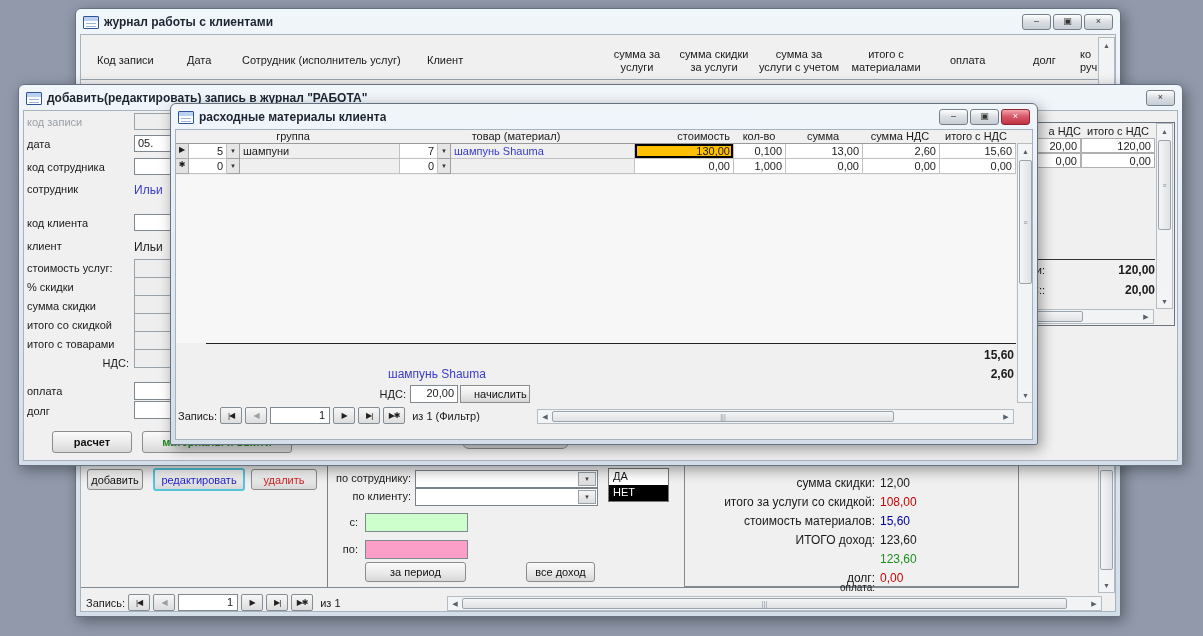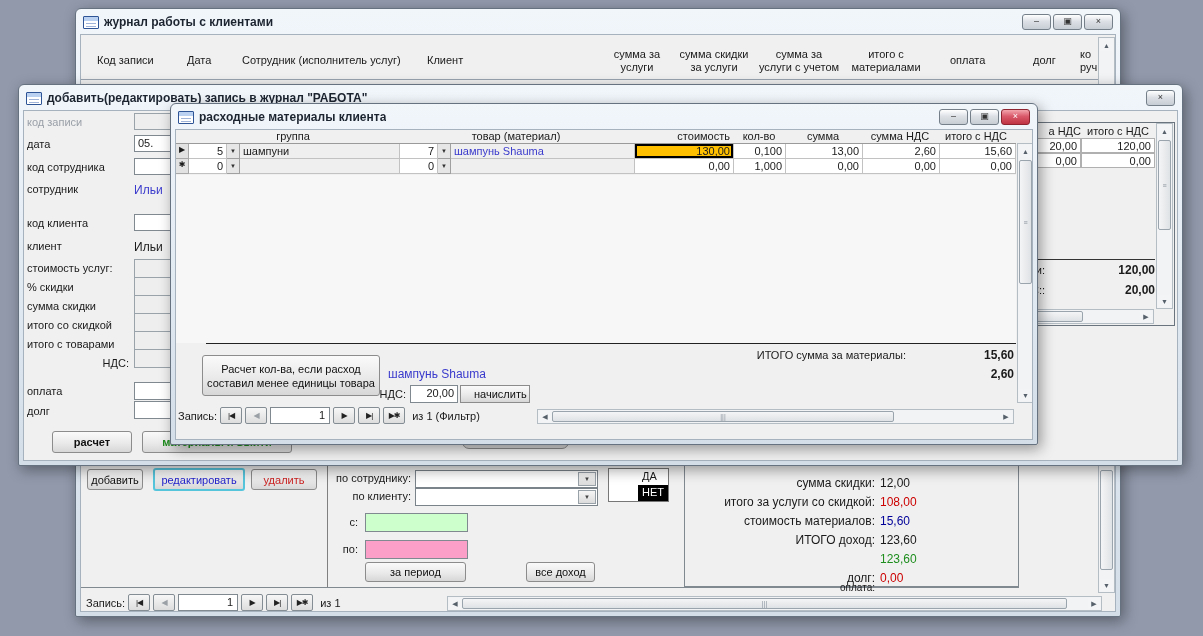--- a/index.html
+++ b/index.html
@@ -123,21 +123,21 @@
       <div class="vline" style="left:246px;top:426px;height:126px;"></div>
 
       <span class="lbl" style="left:255px;top:437px;width:75px;text-align:right;">по сотруднику:</span>
       <div class="combo" style="left:334px;top:435px;width:183px;height:18px;">
         <span class="ab">▼</span>
       </div>
       <span class="lbl" style="left:255px;top:455px;width:75px;text-align:right;">по клиенту:</span>
       <div class="combo" style="left:334px;top:453px;width:183px;height:18px;">
         <span class="ab">▼</span>
       </div>
-      <div class="abs" style="left:527px;top:433px;width:61px;height:34px;border:1px solid #777;background:#fff;padding-left:29px;">
+      <div class="abs" style="left:527px;top:433px;width:61px;height:34px;border:1px solid #777;background:#fff;">
         <div style="height:16px;padding:1px 4px;box-sizing:border-box;">ДА</div>
         <div style="height:16px;padding:1px 4px;box-sizing:border-box;background:#000;color:#fff;">НЕТ</div>
       </div>
       <span class="lbl" style="left:255px;top:481px;width:22px;text-align:right;">с:</span>
       <div class="box" style="left: 284px; top: 478px; width: 103px; height: 19px; background: rgb(204, 255, 204);"></div>
       <span class="lbl" style="left:255px;top:508px;width:22px;text-align:right;">по:</span>
       <div class="box" style="left: 284px; top: 505px; width: 103px; height: 19px; background: rgb(251, 159, 200);"></div>
       <div class="btn" style="left:284px;top:527px;width:101px;height:20px;">за период</div>
       <div class="btn" style="left:445px;top:527px;width:69px;height:20px;">все доход</div>
       <div class="hline" style="left:0;top:552px;width:938px;background:#808890;"></div>
@@ -294,28 +294,23 @@
         <span class="cell r" style="width:99px;">0,00</span>
         <span class="cell r" style="width:52px;">1,000</span>
         <span class="cell r" style="width:77px;">0,00</span>
         <span class="cell r" style="width:77px;">0,00</span>
         <span class="cell r" style="width:76px;">0,00</span>
       </div>
 
       <div class="abs" style="left:0;top:45px;width:840px;height:168px;background:#f7f7f7;"></div>
 
       <div class="hline" style="left:30px;top:213px;width:810px;background:#222;"></div>
-      <span class="lbl r" style="left:430px;top:219px;width:300px;">ИТОГО сумма за материалы:</span>
       <span class="lbl r bold12" style="left:740px;top:218px;width:98px;">15,60</span>
       <span class="lbl r bold12" style="left:740px;top:237px;width:98px;">2,60</span>
 
-      <div class="btn" style="left:26px;top:225px;width:178px;height:41px;flex-direction:column;line-height:14px;">
-        <div>Расчет кол-ва, если расход</div>
-        <div>составил менее единицы товара</div>
-      </div>
       <span class="lbl bluetxt" style="left:212px;top:237px;font-size:12px;">шампунь Shauma</span>
       <span class="lbl" style="left:202px;top:258px;width:28px;text-align:right;">НДС:</span>
       <div class="box r" style="left:234px;top:255px;width:48px;height:18px;">20,00</div>
       <div class="btn" style="left:284px;top:255px;width:70px;height:18px;border-radius:0;justify-content:flex-start;padding-left:13px;">начислить</div>
 
       <div class="recnav" style="left:2px;top:277px;">
         <span>Запись:</span>
         <span class="navbtn">|◀</span>
         <span class="navbtn dim">◀</span>
         <span class="rn-box">1</span>

